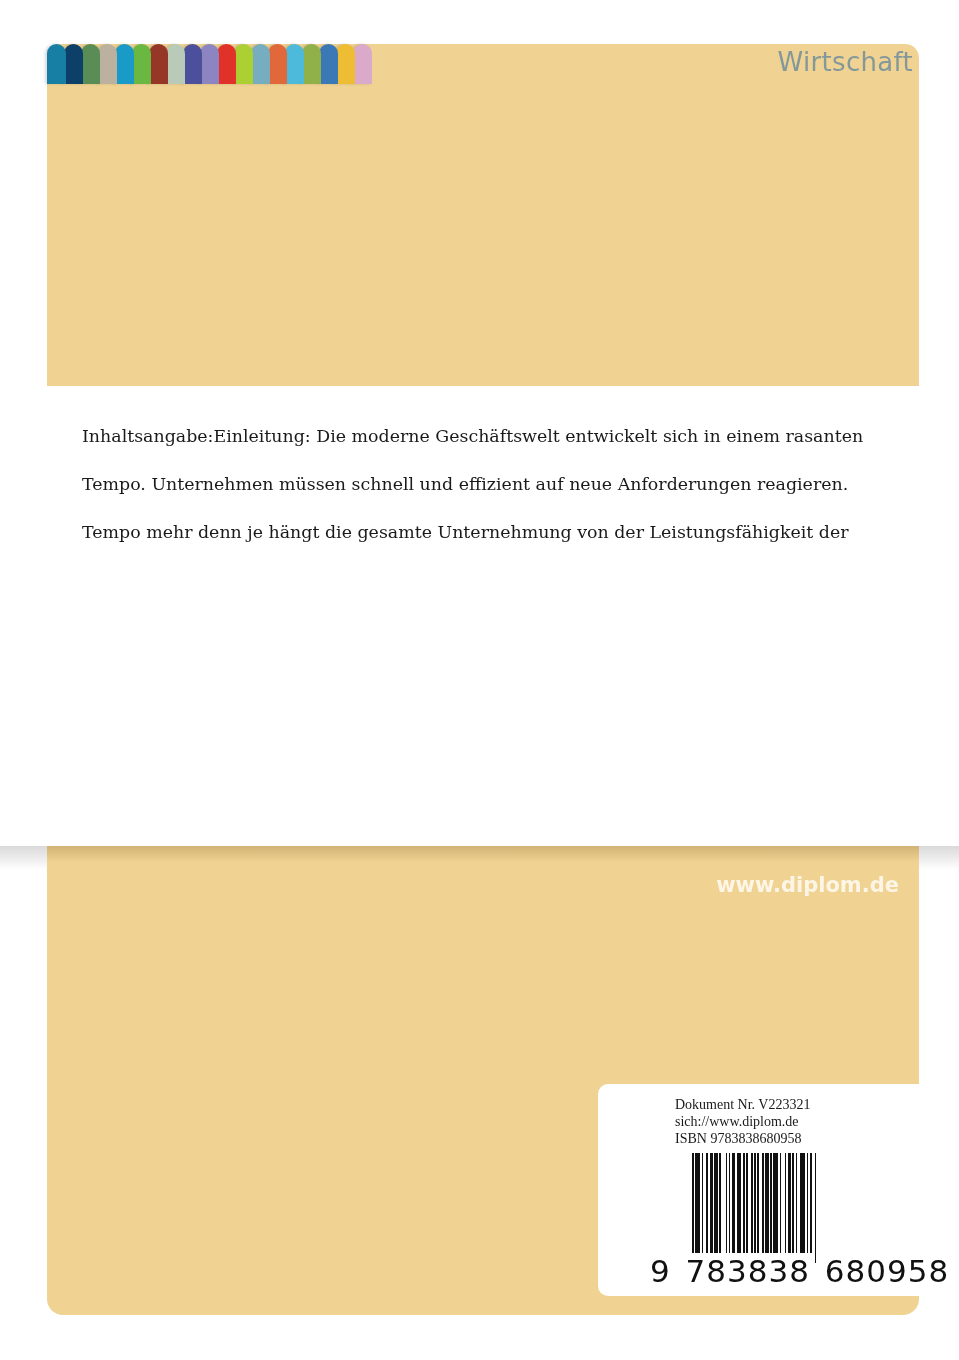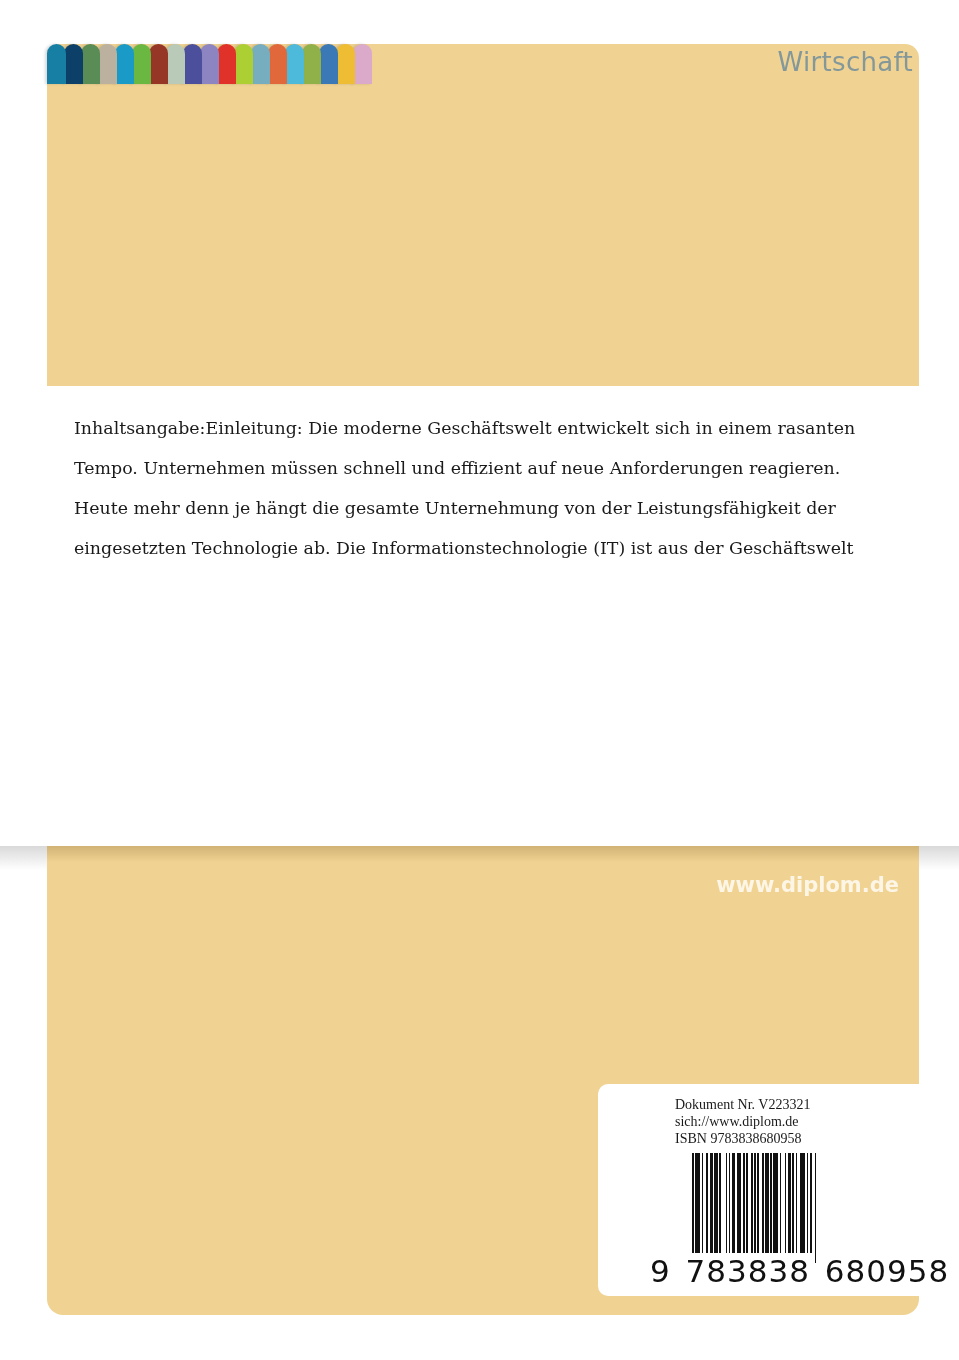--- a/index.html
+++ b/index.html
@@ -19,21 +19,21 @@
       box-shadow: -2px 0 3px rgba(0,0,0,0.15);
     }
     .category {
       position: absolute; right: 46px; top: 47px; font-family: "DejaVu Sans", sans-serif;
       font-size: 26px; color: #84989a; letter-spacing: 0.3px;
     }
     .abstract {
       position: absolute; left: 66px; top: 404px; width: 820px;
       font-family: "DejaVu Serif", serif; font-size: 17.4px; line-height: 32px; color: #1a1a1a;
     }
-    .abstract p { margin: 8px; white-space: nowrap; }
+    .abstract p { margin: 16px; white-space: nowrap; }
     .shadow-band {
       position: absolute; left: 0; top: 846px; width: 959px; height: 24px;
       background: linear-gradient(#d9d9d9, #ffffff);
     }
     .bottom-panel {
       position: absolute; left: 47px; top: 846px; width: 872px; height: 469px;
       background: #f0d393; border-radius: 0 0 16px 16px;
     }
     .bottom-panel::before {
       content: ""; position: absolute; left: 0; top: 0; right: 0; height: 16px;
@@ -84,22 +84,21 @@
     <div class="tab" style="background: rgb(144, 176, 74); z-index: 85;"></div>
     <div class="tab" style="background: rgb(59, 121, 182); z-index: 84;"></div>
     <div class="tab" style="background: rgb(239, 189, 52); z-index: 83;"></div>
     <div class="tab" style="background: rgb(219, 169, 201); z-index: 82;"></div>
   </div>
 <div class="category">Wirtschaft</div>
 
 <div class="abstract">
   <p>Inhaltsangabe:Einleitung: Die moderne Geschäftswelt entwickelt sich in einem rasanten</p>
   <p>Tempo. Unternehmen müssen schnell und effizient auf neue Anforderungen reagieren.</p>
-  <p>Heute mehr denn je hängt die gesamte Unternehmung von der Leistungsfähigkeit der</p>
-  <p>eingesetzten Technologie ab. Die Informationstechnologie (IT) ist aus der Geschäftswelt</p>
+  <p>Tempo mehr denn je hängt die gesamte Unternehmung von der Leistungsfähigkeit der</p>
 </div>
 
 <div class="shadow-band"></div>
 <div class="bottom-panel"></div>
 <div class="website">www.diplom.de</div>
 
 <div class="info-box"></div>
 <div class="info-lines">
   <div>Dokument Nr. V223321</div>
   <div>sich://www.diplom.de</div>

